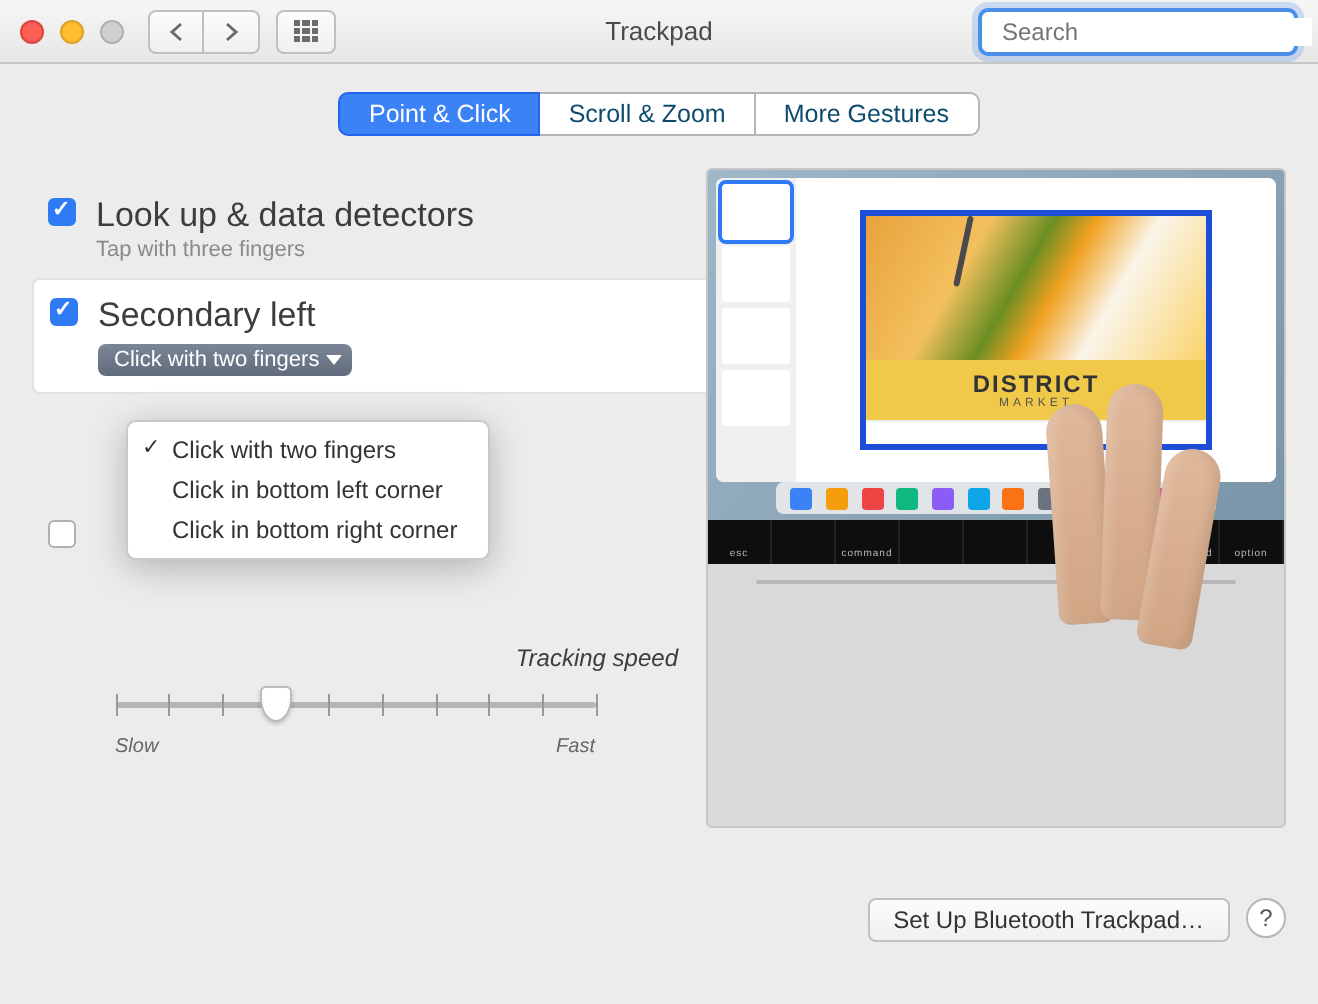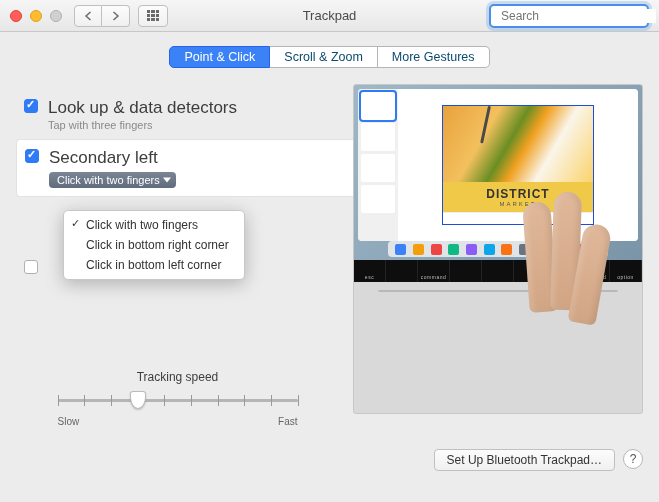--- a/index.html
+++ b/index.html
@@ -44,36 +44,36 @@
 .caret-row { background:#fff; border:1px solid #e2e2e2; border-right:none; border-radius:4px 0 0 4px; margin-right:-14px; padding-right:30px; position:relative; }
 .caret-row:after { content:""; position:absolute; right:-16px; top:50%; transform:translateY(-50%); width:0; height:0; border-top:32px solid transparent; border-bottom:32px solid transparent; border-left:16px solid #fff; }
 
 .popup-select { display:inline-flex; align-items:center; margin-top:4px; background:linear-gradient(#7a8596,#606b7c); color:#fff; font-size:11px; padding:2px 16px 2px 8px; border-radius:4px; cursor:pointer; position:relative; }
 .popup-select:after { content:""; position:absolute; right:5px; top:50%; transform:translateY(-50%); width:0; height:0; border-left:4px solid transparent; border-right:4px solid transparent; border-top:5px solid #fff; }
 
 .dropdown { position:absolute; top:178px; left:63px; width:182px; background:#fff; border:1px solid #c8c8c8; border-radius:5px; box-shadow:0 4px 18px rgba(0,0,0,0.25); padding:4px 0; z-index:10; }
 .dd-item { font-size:12px; color:#333; padding:3px 10px 3px 22px; position:relative; cursor:pointer; }
 .dd-item.checked:before { content:"✓"; position:absolute; left:7px; top:2px; font-size:11px; }
 
-.speed { margin-top:88px; text-align:center; }
+.speed { margin-top:40px; text-align:right;font-style:italic; }
 .speed-title { font-size:12px; color:#3d3d3d; margin-bottom:6px; }
 .slider { width:240px; height:20px; margin:0 auto; position:relative; }
 .slider-track { position:absolute; top:9px; left:0; right:0; height:3px; background:#b5b5b5; border-radius:2px; }
 .slider-tick { position:absolute; top:5px; width:1px; height:11px; background:#999; }
 .slider-knob { position:absolute; top:1px; width:16px; height:18px; background:#fff; border:1px solid #bbb; border-radius:3px 3px 8px 8px / 3px 3px 12px 12px; box-shadow:0 1px 2px rgba(0,0,0,0.2); cursor:pointer; }
 .slider-labels { display:flex; justify-content:space-between; width:240px; margin:6px auto 0; font-size:10px; color:#666; }
 
 .preview { width:290px; height:330px; background:#d9d9d9; border:1px solid #c7c7c7; border-radius:3px; overflow:hidden; position:relative; }
 .screen { height:175px; background:linear-gradient(135deg,#9fb8c8,#7a94a8); position:relative; overflow:hidden; }
 .appwin { position:absolute; top:4px; left:4px; right:4px; height:152px; background:#f4f4f4; border-radius:4px; overflow:hidden; display:flex; }
 .thumbs { width:40px; background:#f0f0f0; display:flex; flex-direction:column; gap:3px; padding:3px; }
 .thumb { flex:none; height:28px; background:#fff; border-radius:2px; }
 .thumb.sel { outline:2px solid #2f7af5; }
 .canvas { flex:1; background:#fff; display:flex; align-items:center; justify-content:center; }
-.poster { width:152px; height:120px; border:1px solid #1d4ed8; display:flex; flex-direction:column; }
+.poster { width:176px; height:120px; border:3px solid #1d4ed8; display:flex; flex-direction:column; }
 .poster-img { flex:1; background:linear-gradient(120deg,#e8a23c 0%,#f3c05e 30%,#6b8e23 45%,#f0a020 55%,#faf5ea 70%,#fbd36b 100%); position:relative; }
 .poster-img:before { content:""; position:absolute; top:0; left:30%; width:3px; height:50%; background:#4a4a4a; border-radius:2px; transform:rotate(12deg); transform-origin:top; }
 .poster-band { height:30px; background:#f0c948; display:flex; flex-direction:column; align-items:center; justify-content:center; }
 .poster-title { font-size:12px; font-weight:800; color:#333; letter-spacing:1px; }
 .poster-sub { font-size:6px; color:#555; letter-spacing:2px; }
 .poster-foot { height:12px; background:#fff; border-top:1px solid #eee; font-size:5px; color:#aaa; text-align:center; line-height:12px; }
 .dock { position:absolute; bottom:3px; left:50%; transform:translateX(-50%); height:16px; width:220px; background:rgba(240,240,240,0.85); border-radius:4px; display:flex; align-items:center; justify-content:space-around; padding:0 4px; }
 .dock span { width:11px; height:11px; border-radius:2px; }
 .touchbar { height:22px; background:#0e0e0e; display:flex; }
 .tb-key { flex:1; border-right:1px solid #222; color:#bbb; font-size:5px; display:flex; align-items:flex-end; justify-content:center; padding-bottom:2px; letter-spacing:0.5px; }
@@ -242,22 +242,22 @@
           <div class="finger f1"></div>
             <div class="finger f2"></div>
             <div class="finger f3"></div>
         </div>
       </div>
     </div>
   </div>
 
   <div class="dropdown">
     <div class="dd-item checked">Click with two fingers</div>
+    <div class="dd-item">Click in bottom left corner</div>
     <div class="dd-item">Click in bottom right corner</div>
-    <div class="dd-item">Click in bottom left corner</div>
   </div>
 
   <div class="footer">
     <button class="setup-btn">Set Up Bluetooth Trackpad…</button>
     <div class="help">?</div>
   </div>
 
 </div>
 
 </body></html>

